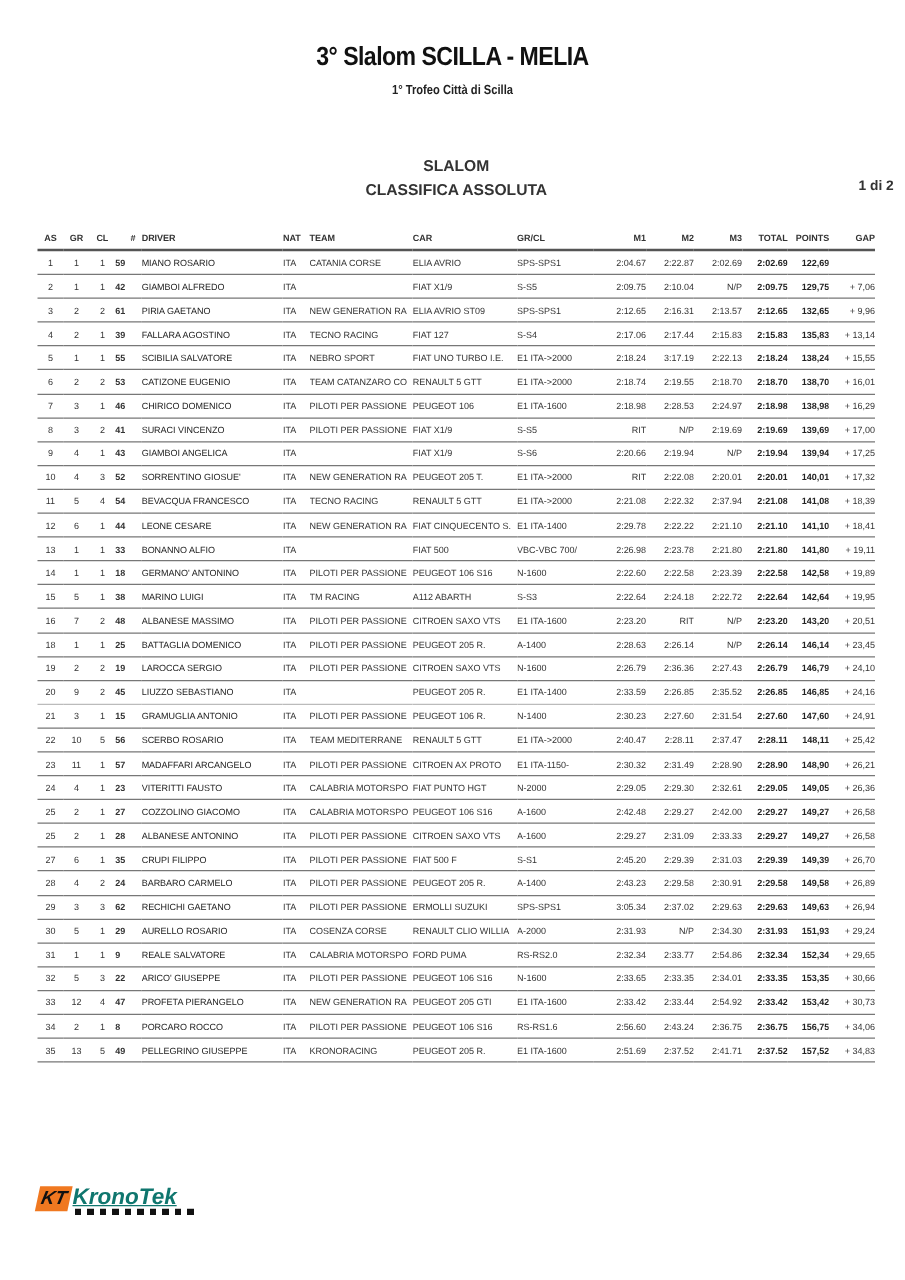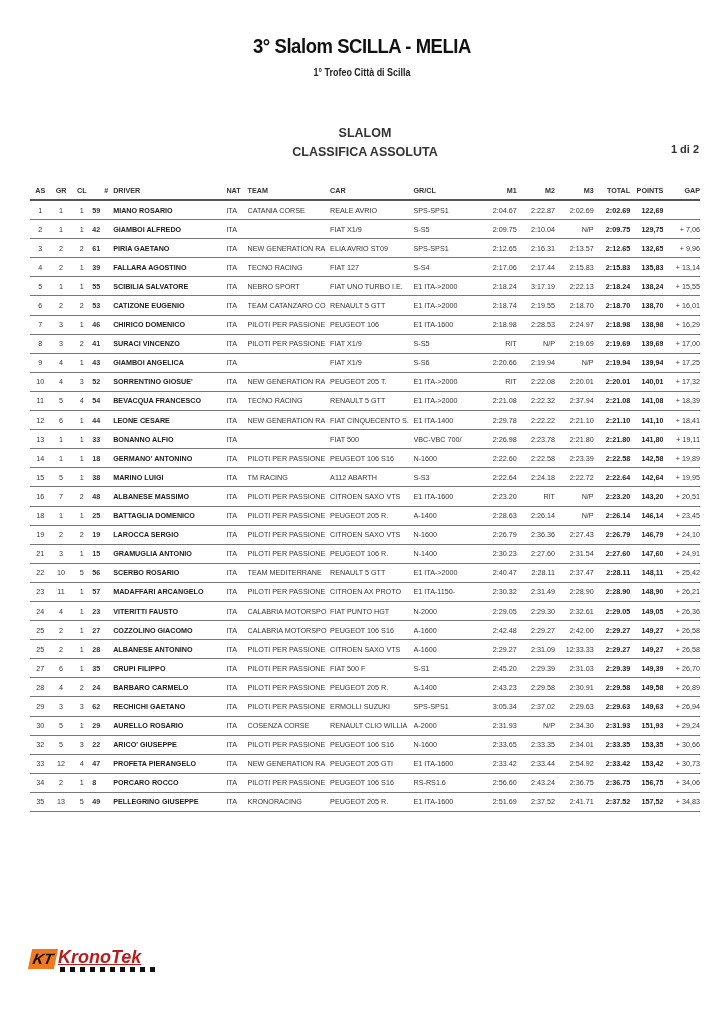--- a/index.html
+++ b/index.html
@@ -1,33 +1,33 @@
 <!DOCTYPE html>
 <html><head>
 <meta charset="utf-8">
 <style>
   html, body { margin: 0; padding: 0; background: #ffffff; }
   body { width: 724px; height: 1024px; position: relative; font-family: "Liberation Sans", sans-serif; color: #1a1a1a; overflow: hidden; }
   .title { position: absolute; top: 34px; left: 0; width: 724px; text-align: center; font-family: "Liberation Sans", sans-serif; font-weight: bold; font-size: 21px; letter-spacing: -0.5px; transform: scaleX(0.88); transform-origin: center; color: #111; }
   .subtitle { position: absolute; top: 66px; left: 0; width: 724px; text-align: center; font-weight: bold; font-size: 10.5px; transform: scaleX(0.85); color: #222; }
   .section { position: absolute; top: 124px; left: 0; width: 730px; text-align: center; font-weight: bold; font-size: 12.5px; color: #333; line-height: 19px; }
-  .page { position: absolute; top: 143px; right: 25px; font-weight: bold; font-size: 11px; color: #333; }
+  .page { position: absolute; top: 143px; right: 9px; font-weight: bold; font-size: 11px; color: #333; }
   table { position: absolute; top: 181px; left: 30px; width: 670px; border-collapse: collapse; font-size: 7.2px; }
   th { font-weight: bold; text-align: left; height: 18px; padding: 0; color: #333; border-bottom: 2.5px solid #555; margin-left: 16px; }
   td { height: 18.1px; padding: 0; border-bottom: 1.5px solid #777; color: #333; white-space: nowrap; overflow: hidden; }
   tr.gap-row td { border-bottom: 1.5px solid #bbb; }
   tr.after-gap td { border-top: 1.5px solid #777; }
   .c { text-align: center; }
   .r { text-align: right; }
   .b { font-weight: bold; color: #222; }
-  .drv { font-weight: bold; color: #222; }
+  .drv { font-weight: normal; color: #222; }
   .num { font-weight: bold; text-align: left; padding-right: 5px; }
   .logo { position: absolute; top: 947px; left: 30px; height: 26px; width: 130px; }
   .logo .kt { position: absolute; left: 0; top: 2px; width: 26px; height: 20px; background: #f07820; color: #111; font-weight: bold; font-style: italic; font-size: 15px; line-height: 20px; text-align: center; transform: skewX(-12deg); }
-  .logo .name { position: absolute; left: 28px; top: 0; color: #b91c1c; font-weight: bold; font-style: italic; font-size: 18px; line-height: 20px; text-decoration: underline; }
+  .logo .name { position: absolute; left: 28px; top: 0; color: #0f766e; font-weight: bold; font-style: italic; font-size: 18px; line-height: 20px; text-decoration: underline; }
   .logo .flag { position: absolute; left: 30px; top: 20px; width: 96px; height: 5px; background: repeating-linear-gradient(90deg, #111 0 5px, #fff 5px 10px); }
 </style>
 </head>
 <body>
 
 <div class="title">3° Slalom SCILLA - MELIA</div>
 <div class="subtitle">1° Trofeo Città di Scilla</div>
 <div class="section">
   <div>SLALOM</div>
   <div>CLASSIFICA ASSOLUTA</div>
@@ -73,21 +73,21 @@
   </thead>
   <tbody id="results-body">
       <tr>
         <td class="c">1</td>
         <td class="c">1</td>
         <td class="c">1</td>
         <td class="num">59</td>
         <td class="drv">MIANO ROSARIO</td>
         <td>ITA</td>
         <td>CATANIA CORSE</td>
-        <td>REALE AVRIO</td>
+        <td>ELIA AVRIO</td>
         <td>SPS-SPS1</td>
         <td class="r">2:04.67</td>
         <td class="r">2:22.87</td>
         <td class="r">2:02.69</td>
         <td class="r b">2:02.69</td>
         <td class="r b">122,69</td>
         <td class="r"></td>
       </tr>
       <tr>
         <td class="c">2</td>
@@ -371,20 +371,37 @@
         <td>PILOTI PER PASSIONE</td>
         <td>CITROEN SAXO VTS</td>
         <td>N-1600</td>
         <td class="r">2:26.79</td>
         <td class="r">2:36.36</td>
         <td class="r">2:27.43</td>
         <td class="r b">2:26.79</td>
         <td class="r b">146,79</td>
         <td class="r">+ 24,10</td>
       </tr>
+      <tr class="gap-row">
+        <td class="c">20</td>
+        <td class="c">9</td>
+        <td class="c">2</td>
+        <td class="num">45</td>
+        <td class="drv">LIUZZO SEBASTIANO</td>
+        <td>ITA</td>
+        <td></td>
+        <td>PEUGEOT 205 R.</td>
+        <td>E1 ITA-1400</td>
+        <td class="r">2:33.59</td>
+        <td class="r">2:26.85</td>
+        <td class="r">2:35.52</td>
+        <td class="r b">2:26.85</td>
+        <td class="r b">146,85</td>
+        <td class="r">+ 24,16</td>
+      </tr>
       <tr class="after-gap">
         <td class="c">21</td>
         <td class="c">3</td>
         <td class="c">1</td>
         <td class="num">15</td>
         <td class="drv">GRAMUGLIA ANTONIO</td>
         <td>ITA</td>
         <td>PILOTI PER PASSIONE</td>
         <td>PEUGEOT 106 R.</td>
         <td>N-1400</td>
@@ -468,21 +485,21 @@
         <td class="c">2</td>
         <td class="c">1</td>
         <td class="num">28</td>
         <td class="drv">ALBANESE ANTONINO</td>
         <td>ITA</td>
         <td>PILOTI PER PASSIONE</td>
         <td>CITROEN SAXO VTS</td>
         <td>A-1600</td>
         <td class="r">2:29.27</td>
         <td class="r">2:31.09</td>
-        <td class="r">12:33.33</td>
+        <td class="r">2:33.33</td>
         <td class="r b">2:29.27</td>
         <td class="r b">149,27</td>
         <td class="r">+ 26,58</td>
       </tr>
       <tr>
         <td class="c">27</td>
         <td class="c">6</td>
         <td class="c">1</td>
         <td class="num">35</td>
         <td class="drv">CRUPI FILIPPO</td>
@@ -540,20 +557,37 @@
         <td>ITA</td>
         <td>COSENZA CORSE</td>
         <td>RENAULT CLIO WILLIA</td>
         <td>A-2000</td>
         <td class="r">2:31.93</td>
         <td class="r">N/P</td>
         <td class="r">2:34.30</td>
         <td class="r b">2:31.93</td>
         <td class="r b">151,93</td>
         <td class="r">+ 29,24</td>
+      </tr>
+      <tr>
+        <td class="c">31</td>
+        <td class="c">1</td>
+        <td class="c">1</td>
+        <td class="num">9</td>
+        <td class="drv">REALE SALVATORE</td>
+        <td>ITA</td>
+        <td>CALABRIA MOTORSPO</td>
+        <td>FORD PUMA</td>
+        <td>RS-RS2.0</td>
+        <td class="r">2:32.34</td>
+        <td class="r">2:33.77</td>
+        <td class="r">2:54.86</td>
+        <td class="r b">2:32.34</td>
+        <td class="r b">152,34</td>
+        <td class="r">+ 29,65</td>
       </tr>
       <tr>
         <td class="c">32</td>
         <td class="c">5</td>
         <td class="c">3</td>
         <td class="num">22</td>
         <td class="drv">ARICO' GIUSEPPE</td>
         <td>ITA</td>
         <td>PILOTI PER PASSIONE</td>
         <td>PEUGEOT 106 S16</td>

